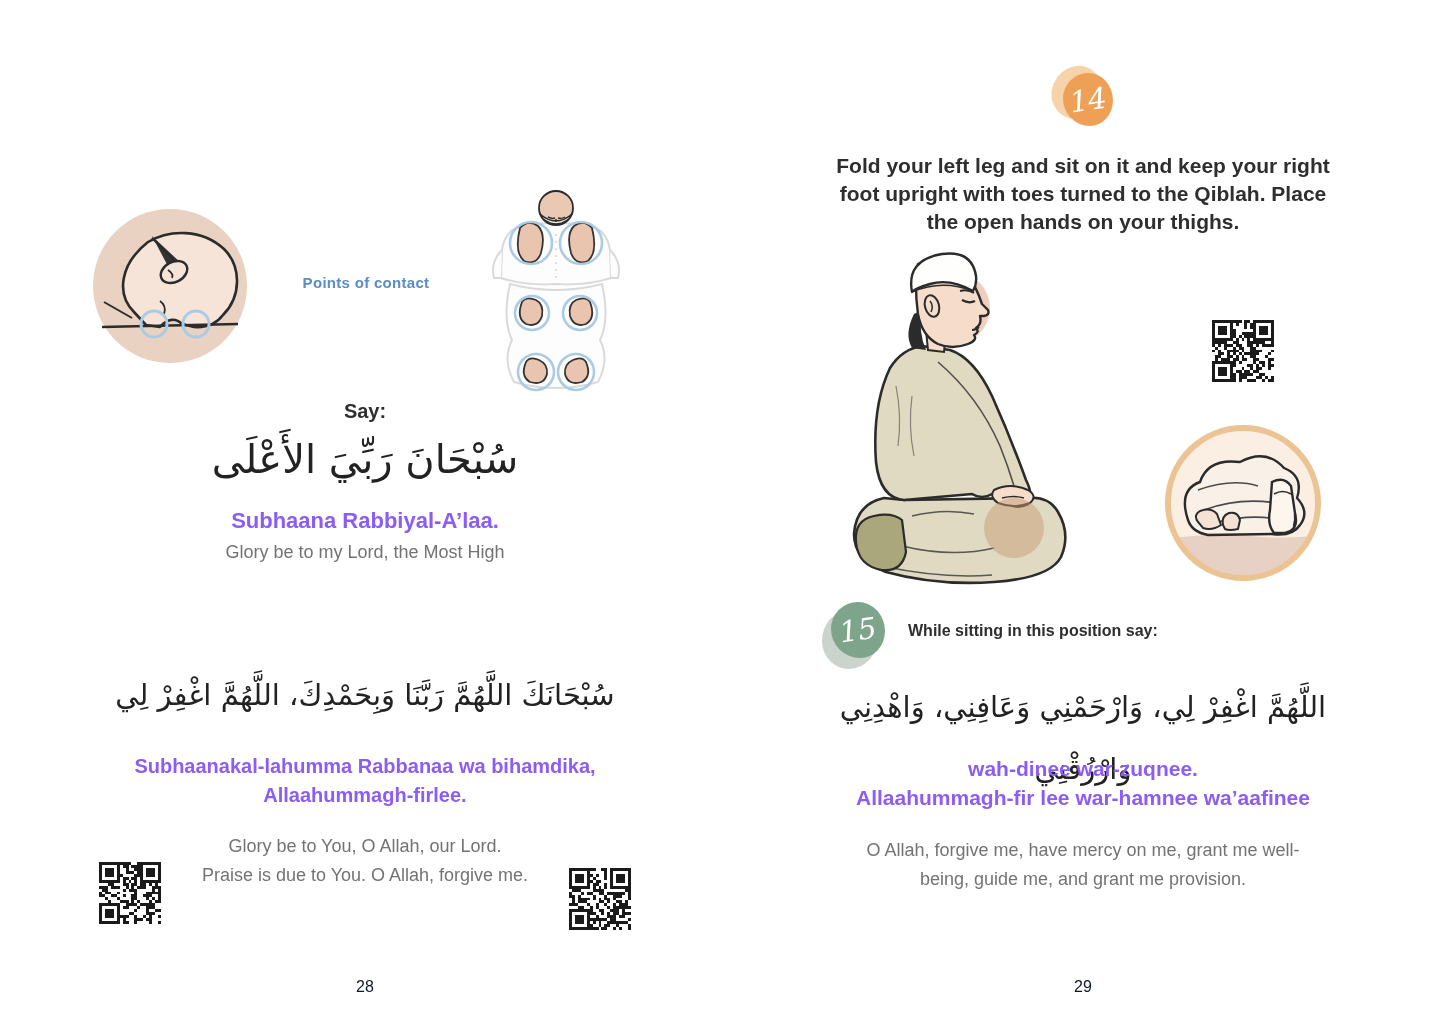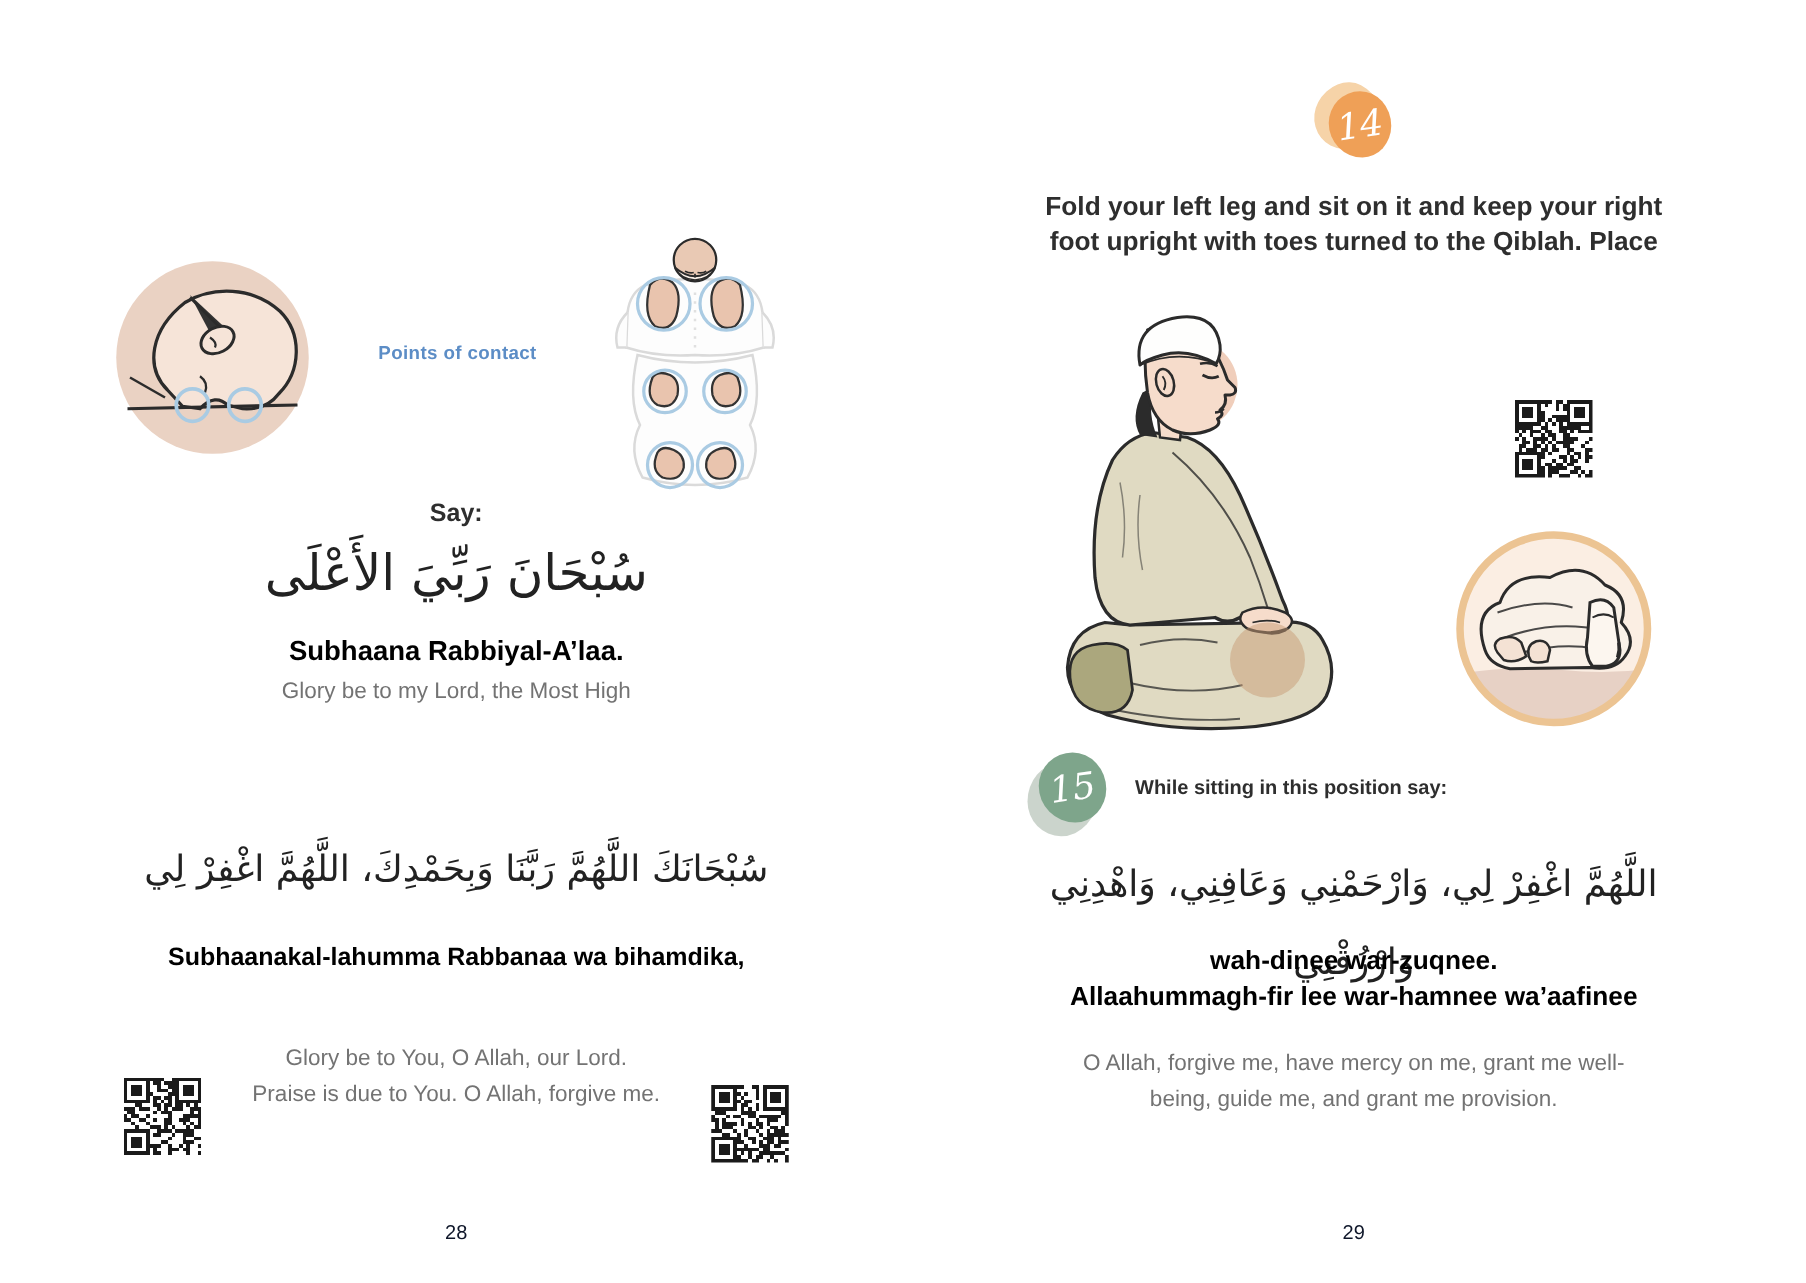--- a/index.html
+++ b/index.html
@@ -9,21 +9,21 @@
   }
   .abs{position:absolute;}
   .ctr{text-align:center;}
   .col-l{left:85px;width:560px;}
   .col-r{left:800px;width:566px;}
   .heading-blue{color:#5c8dc6;font-weight:700;font-size:15px;letter-spacing:.3px;}
   .say{font-size:20px;font-weight:600;}
   .arabic{font-family:"DejaVu Sans",sans-serif;direction:rtl;unicode-bidi:isolate;color:#222;}
   .ar-lg{font-size:40px;line-height:62px;}
   .ar-md{font-size:29px;line-height:62px;}
-  .translit{font-size:21px;font-weight:600;line-height:29px;color:#000000;}
+  .translit{font-size:21px;font-weight:600;line-height:29px;color:#8b5cf6;}
   .translit-sm{font-size:20px;}
   .gray{color:#737373;font-weight:400;font-size:18px;line-height:29px;}
   .note{font-size:20px;font-weight:600;line-height:29px;}
   .step-text{font-size:21px;font-weight:600;line-height:28px;}
   .label15{font-size:16px;font-weight:600;text-align:left;}
   .pagenum{font-size:16px;color:#0f172a;}
   .qr{background:#fff;}
   
   .badge{position:absolute;width:66px;height:66px;}
   .badge .b-back,.badge .b-front{position:absolute;border-radius:46% 54% 52% 48% / 52% 44% 56% 48%;}
@@ -94,20 +94,21 @@
 
   <div class="abs ctr col-l translit" style="top:506px;font-size:22px;">Subhaana Rabbiyal-A’laa.</div>
 
   <div class="abs ctr col-l gray" style="top:538px;">Glory be to my Lord, the Most High</div>
 
 
   <div class="abs ctr col-l arabic ar-md" style="top:664px;">سُبْحَانَكَ اللَّهُمَّ رَبَّنَا وَبِحَمْدِكَ، اللَّهُمَّ اغْفِرْ لِي</div>
 
   <div class="abs ctr col-l translit translit-sm" style="top:752px;">
     <div>Subhaanakal-lahumma Rabbanaa wa bihamdika,</div>
+    <div>Allaahummagh-firlee.</div>
   </div>
 
   <div class="abs ctr col-l gray" style="top:832px;">
     <div>Glory be to You, O Allah, our Lord.</div>
     <div>Praise is due to You. O Allah, forgive me.</div>
   </div>
 
   <div class="abs qr" style="left:99px;top:862px;width:62px;height:62px;"><svg width="62" height="62" viewBox="0 0 62 62" fill="#1a1a1a" shape-rendering="crispEdges">
         <rect x="0.00" y="0.00" width="2.95" height="2.95"></rect>
         <rect x="2.95" y="0.00" width="2.95" height="2.95"></rect>
@@ -599,20 +600,21 @@
 
   <div class="badge badge14" style="left:1052px;top:66px;">
     <span class="b-back"></span>
     <span class="b-front"></span>
     <span class="num">14</span>
   </div>
 
   <div class="abs ctr col-r step-text" style="top:152px;">
     <div>Fold your left leg and sit on it and keep your right</div>
     <div>foot upright with toes turned to the Qiblah. Place</div>
+    <div>the open hands on your thighs.</div>
   </div>
 
   <div class="abs" style="left:842px;top:246px;width:268px;height:348px;">
     <svg width="268" height="348" viewBox="0 0 268 348">
       <circle cx="112" cy="62" r="36" fill="#F0CEBB"></circle>
 
       <path d="M42,252 Q14,258 12,288 Q12,314 44,326 Q95,340 152,336 Q208,332 219,311 Q229,288 216,266 Q207,250 186,252 L62,254 Z" fill="#E0DAC2" stroke="#2b2b2b" stroke-width="2.6" stroke-linejoin="round"></path>
       <path d="M60,300 Q110,312 152,302 M70,270 Q102,262 132,268 M40,320 Q100,333 150,329" fill="none" stroke="#2b2b2b" stroke-width="1.5" opacity=".75"></path>
 
       <path d="M32,270 Q12,274 14,296 Q16,320 40,324 Q60,326 64,306 L60,274 Q50,266 32,270 Z" fill="#ABA77D" stroke="#2b2b2b" stroke-width="2.2"></path>

